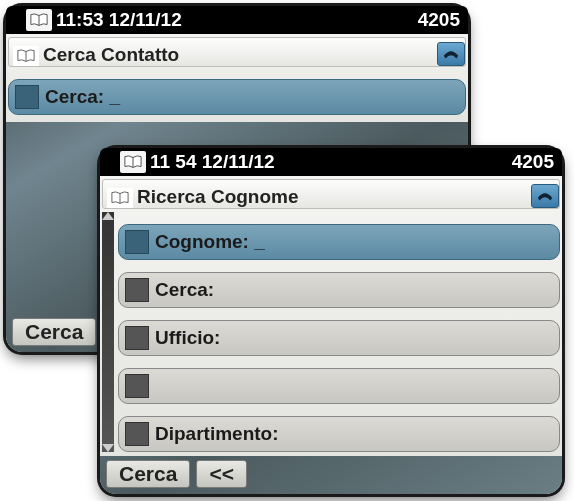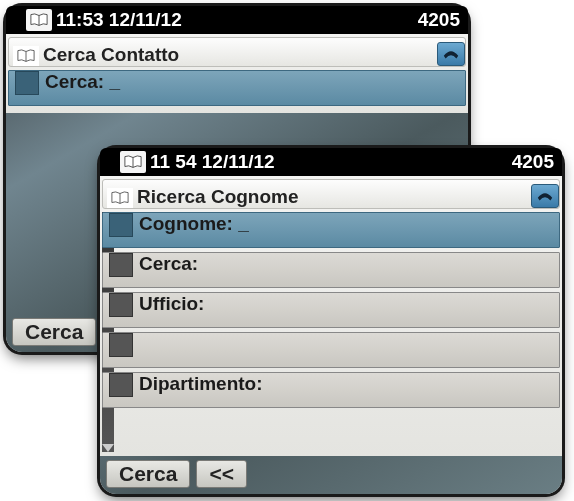--- a/index.html
+++ b/index.html
@@ -6,30 +6,30 @@
 .device{position:absolute;border-radius:16px;padding:10px;box-sizing:border-box;background:linear-gradient(150deg,#3d4548 0%,#70858f 30%,#4b5a5e 60%,#6a7e84 100%);box-shadow:0 0 0 3px #1a1a1a,0 6px 14px rgba(0,0,0,.55)}
 .screen{position:relative;width:100%;height:100%}
 .topbar{display:flex;align-items:center;height:28px;background:#000;border-radius:3px 3px 0 0;color:#fff;font-size:19px;font-weight:bold;padding:0 8px 0 20px}
 .topbar .icon{width:26px;height:22px;background:#f5f5f5;border-radius:2px;margin-right:4px;display:flex;align-items:center;justify-content:center}
 .topbar .spacer{flex:1}
 .panel{background:linear-gradient(#f4f4f2,#e4e4e0);padding:3px 0}
 .title-row{display:flex;align-items:flex-end;height:28px;background:linear-gradient(#fdfdfd,#e6e6e2);border:1px solid #bdbdb9;border-radius:3px;margin:0 2px 3px 2px}
 .title-row .icon{width:26px;height:20px;background:#fff;margin:0 4px;display:flex;align-items:center;justify-content:center}
 .title-row .txt{font-size:19px;font-weight:bold;color:#222;flex:1}
 .phone-icon{width:26px;height:22px;background:linear-gradient(#6ca9d1,#3a7aa8);border:1px solid #2a5a7a;border-radius:3px;margin-left:auto;display:flex;align-items:center;justify-content:center}
-.row{position:relative;display:flex;align-items:flex-start;height:34px;margin:0 2px 4px 2px;border:1px solid #888;border-radius:1px;background:linear-gradient(#dcdad5,#c9c7c1)}
+.row{position:relative;display:flex;align-items:center;height:34px;margin:12px 2px 4px 2px;border:1px solid #888;border-radius:10px;background:linear-gradient(#dcdad5,#c9c7c1)}
 .row.selected{background:linear-gradient(#7da5ba,#5b8aa3);border-color:#3d6880}
 .row .sq{width:22px;height:22px;background:#555;margin:0 6px;border:1px solid #333}
 .row.selected .sq{background:#3a6278;border-color:#27485a}
 .row .label{font-size:19px;font-weight:bold;color:#1a1a1a}
 .scrollbar{position:absolute;left:2px;top:0;bottom:0;width:12px;background:linear-gradient(#333,#555)}
 .scrollbar .cap{position:absolute;left:0;width:0;height:0}
 .scrollbar .cap.up{top:0;border-left:6px solid transparent;border-right:6px solid transparent;border-bottom:8px solid #ccc}
 .scrollbar .cap.down{bottom:0;border-left:6px solid transparent;border-right:6px solid transparent;border-top:8px solid #ccc}
-.list{position:relative;}
+.list{position:relative;padding-left:16px}
 .toolbar{display:flex;gap:6px;padding:6px;align-items:center}
 .btn{height:26px;padding:0 12px;background:linear-gradient(#e8e8e4,#c6c6c0);border:1px solid #7a7a76;border-radius:3px;font-size:21px;font-weight:bold;color:#222;display:flex;align-items:center;justify-content:center;cursor:pointer}
 .book-svg{width:18px;height:14px}
 .hand-svg{width:18px;height:12px;fill:#123}
 .body-area{position:relative}
 #dev1{left:6px;top:6px;width:462px;height:346px}
 #dev2{left:100px;top:148px;width:462px;height:346px}
 #dev1 .toolbar{position:absolute;left:0;bottom:0}
 #dev2 .toolbar{position:absolute;left:0;bottom:0;right:0}
 .clip{position:absolute;inset:0;overflow:hidden;border-radius:6px}

